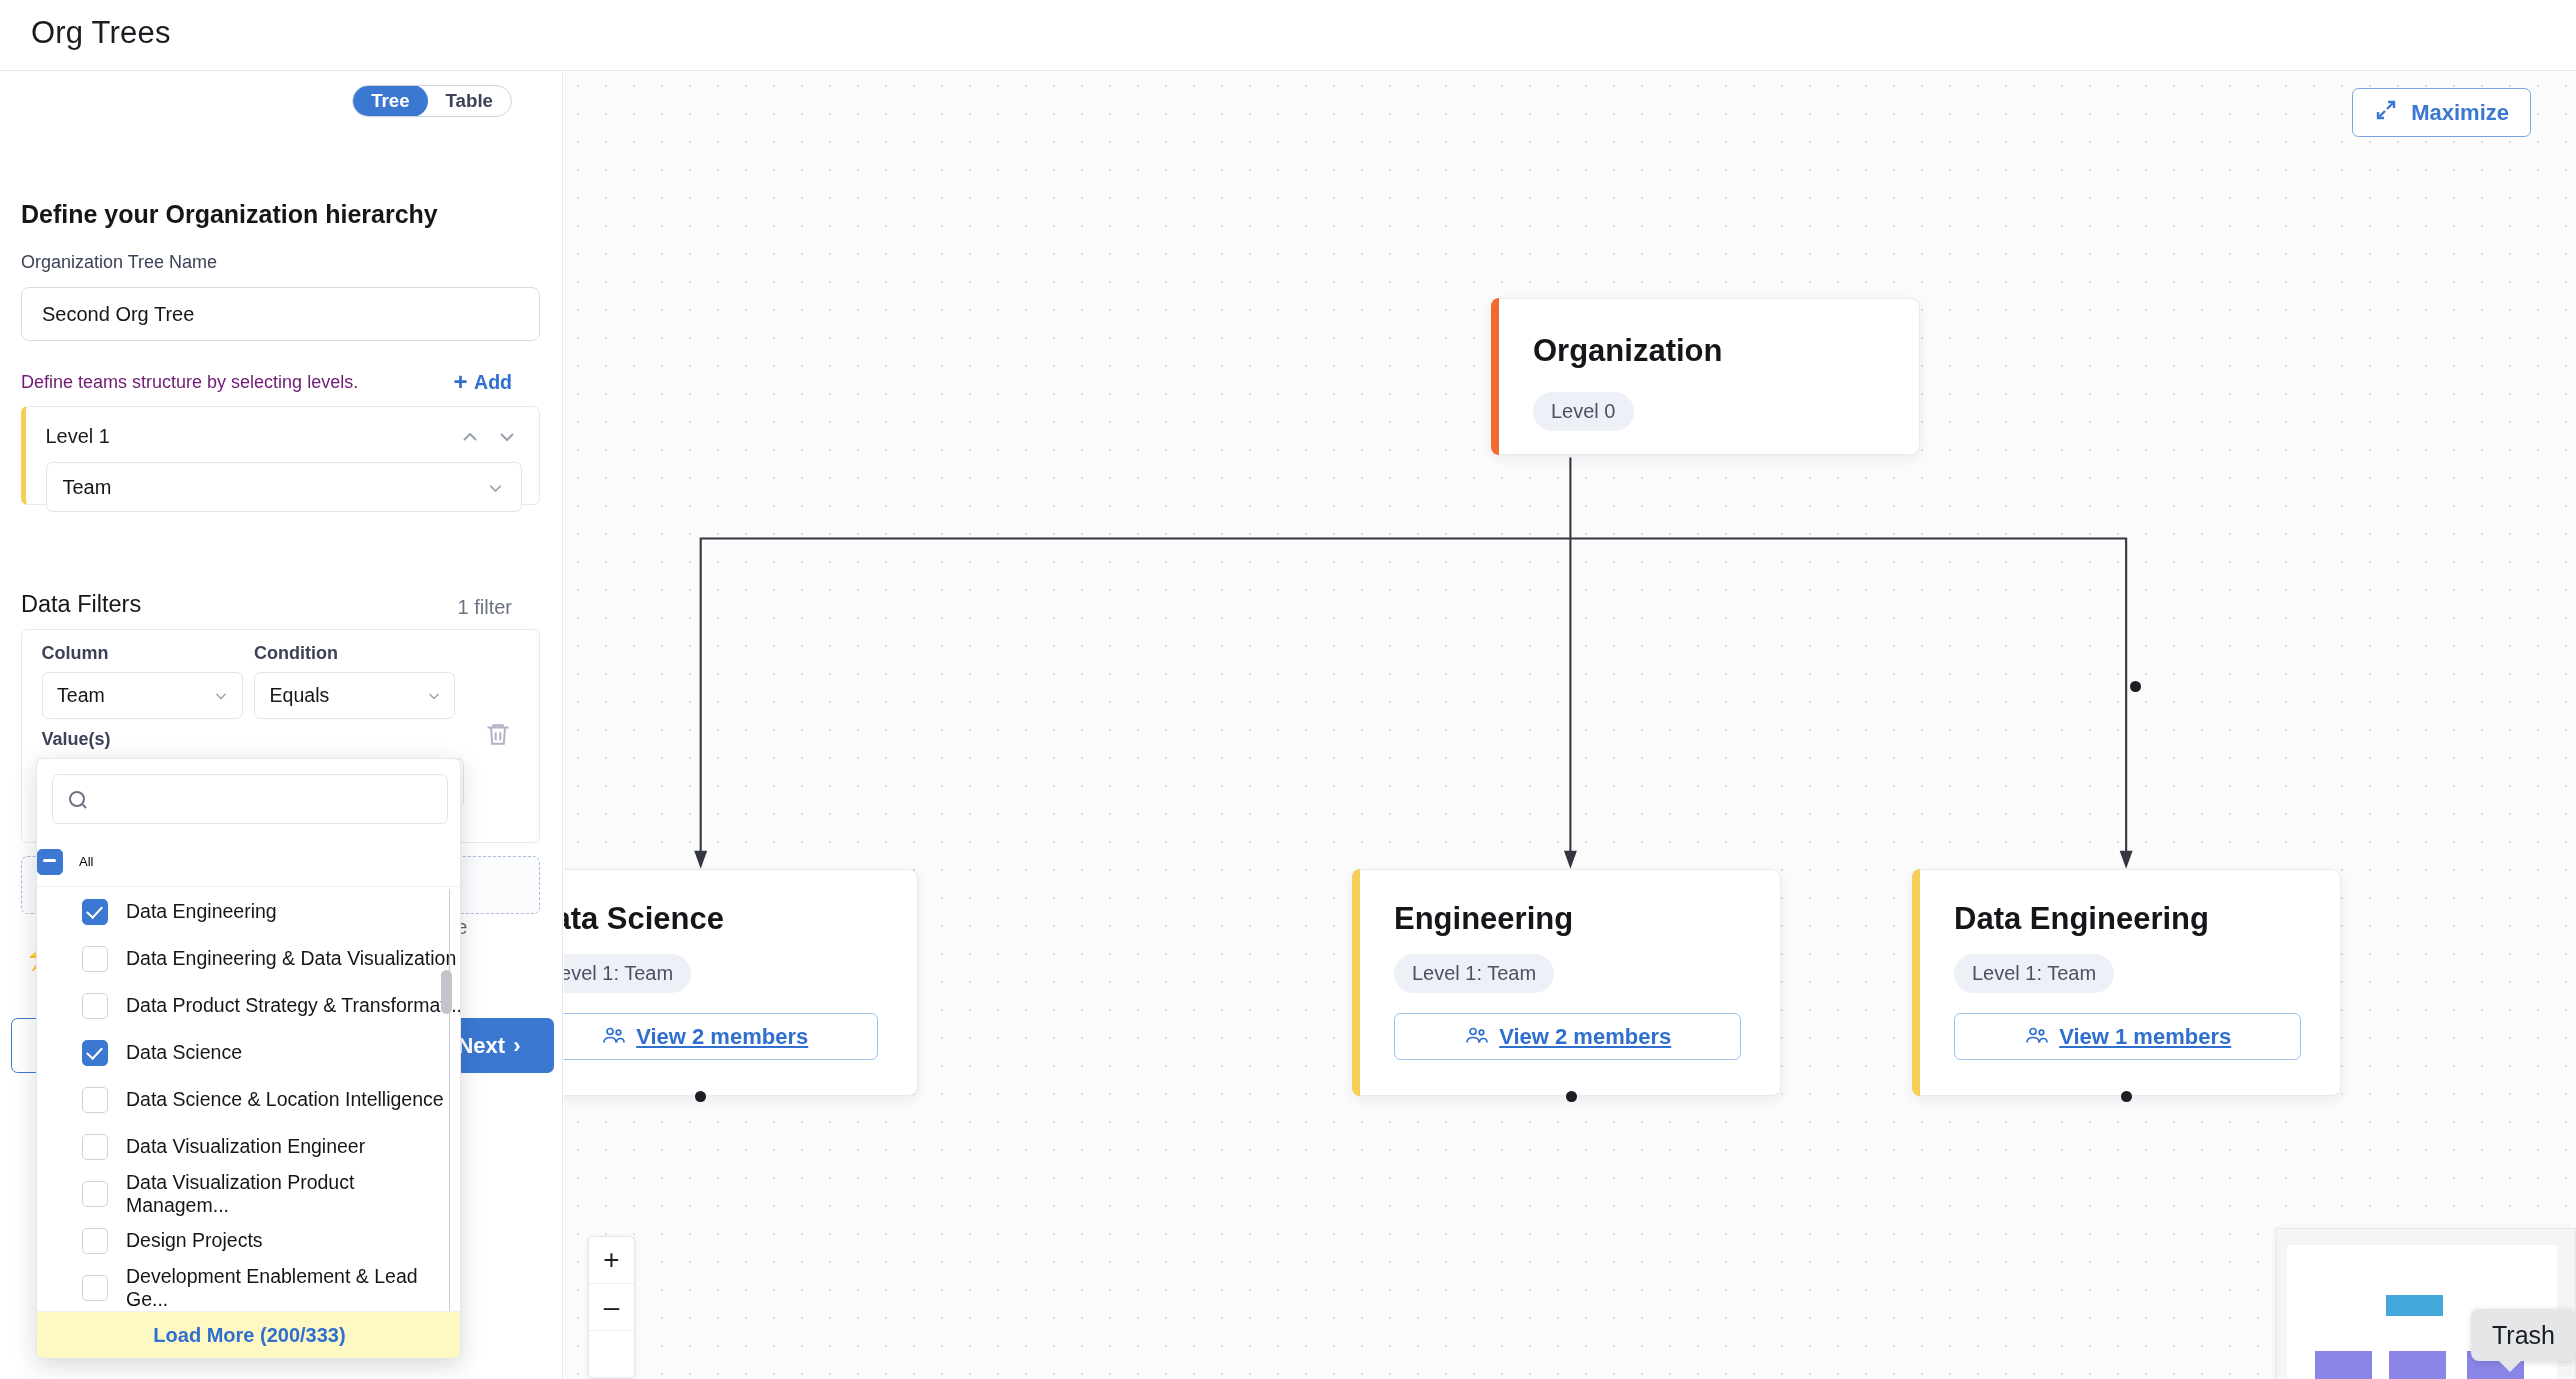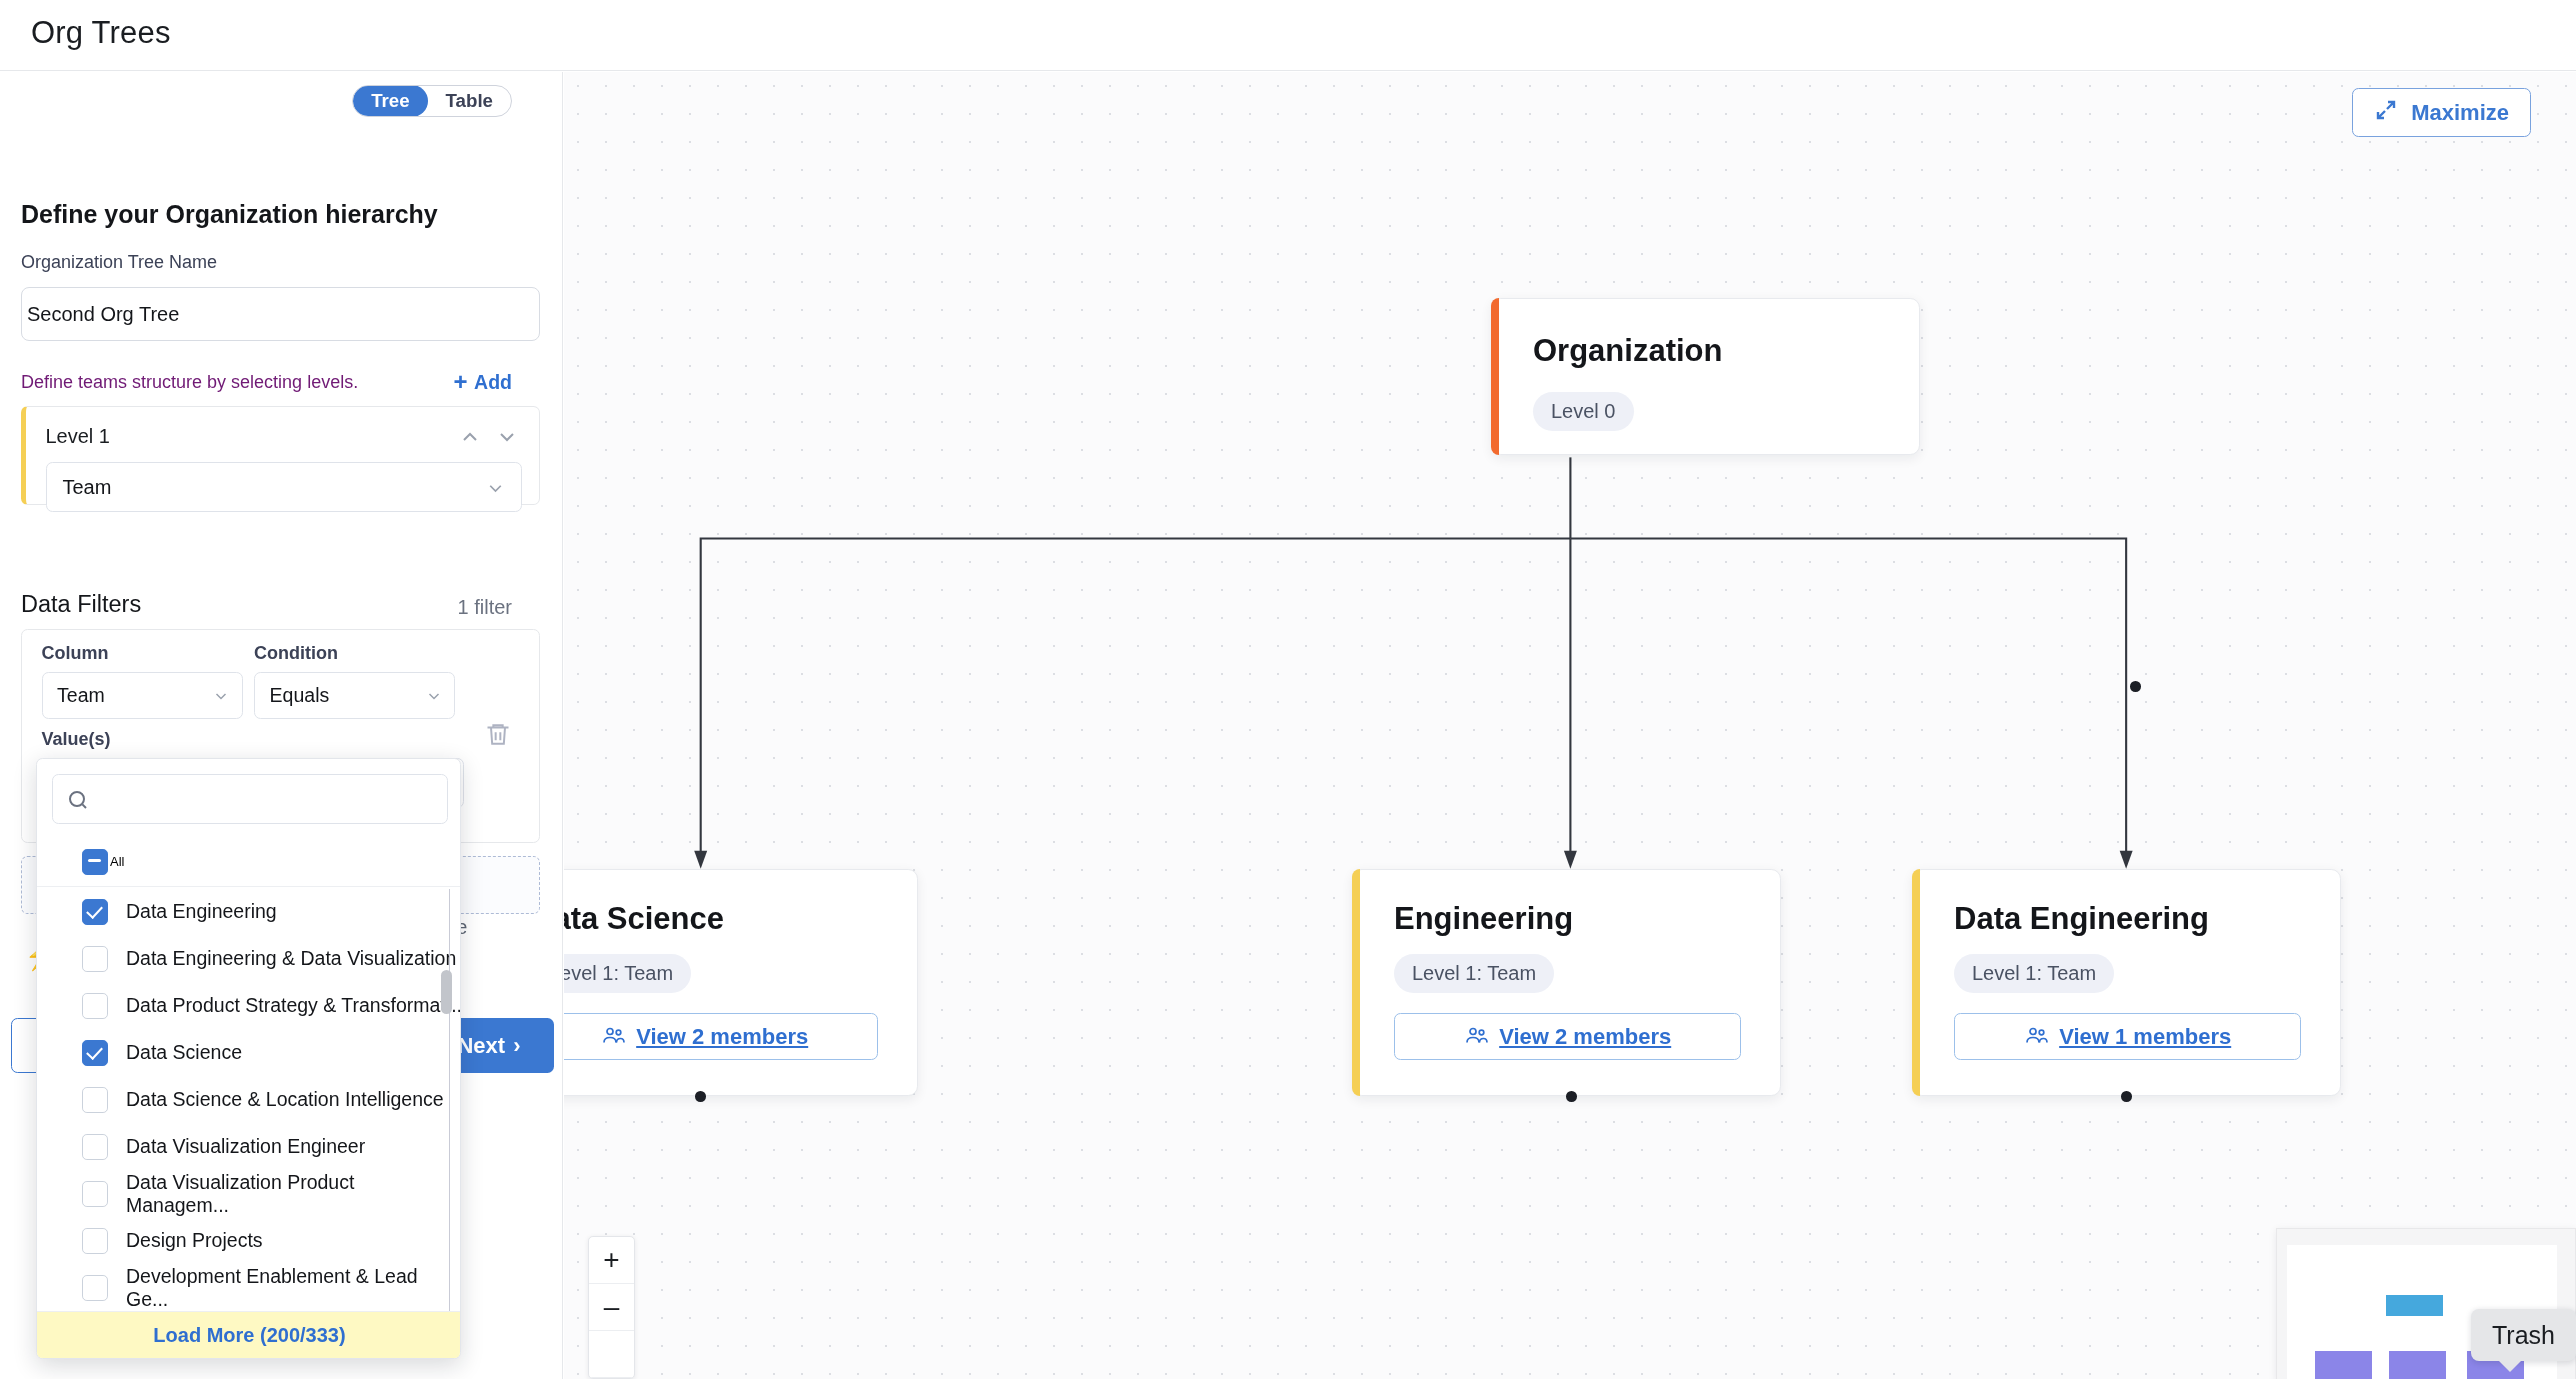--- a/index.html
+++ b/index.html
@@ -41,21 +41,21 @@
   .panel-h2 {
     position: absolute; left: 21px; top: 128px;
     font-size: 25px; font-weight: 700; color: #14161a;
   }
   .fld-label {
     position: absolute; font-size: 18px; color: #3c4257;
   }
   .text-input {
     position: absolute; left: 21px; top: 215px; width: 519px; height: 54px;
     border: 0.8px solid #d8dce3; border-radius: 8px; background: #fff;
-    font-size: 20px; color: #14161a; padding: 0 5px;
+    font-size: 20px; color: #14161a; padding: 0 20px;
     font-family: "Liberation Sans", sans-serif;
   }
   .sub-note {
     position: absolute; left: 21px; top: 300px;
     font-size: 18px; color: #701a75;
   }
   .add-link {
     position: absolute; right: 50px; top: 298px;
     font-size: 19.5px; color: #2f6fd0; font-weight: 600;
     display: flex; align-items: center; gap: 6.5px; cursor: pointer;
@@ -147,21 +147,21 @@
   .dd-search-ic { position: absolute; left: 13px; top: 13px; color: #6b7280; }
   .dd-search-inp {
     position: absolute; left: 44px; top: 0; width: 341px; height: 49px;
     border: none; outline: none; font-size: 20px; color: #14161a;
     font-family: "Liberation Sans", sans-serif; background: transparent;
   }
   .dd-search-inp::placeholder { color: #9aa1ad; }
   .dd-all {
     position: absolute; left: 0; top: 78px; width: 425px; height: 50px;
     border-bottom: 0.8px solid #edeff2;
-    display: flex; align-items: center; padding-left: 45px; gap: 2px;
+    display: flex; align-items: center; gap: 16px;
   }
   .dd-list { position: absolute; left: 0; top: 129px; width: 425px; height: 425px; overflow: hidden; }
   .dd-item {
     height: 47px; display: flex; align-items: center; padding-left: 45px; gap: 18px;
     font-size: 19.5px; color: #14161a; cursor: pointer;
   }
   .cbx {
     width: 26px; height: 26px; border-radius: 4.9px; border: 1.6px solid #cbd2dc;
     background: #fff; flex: none; position: relative;
   }

